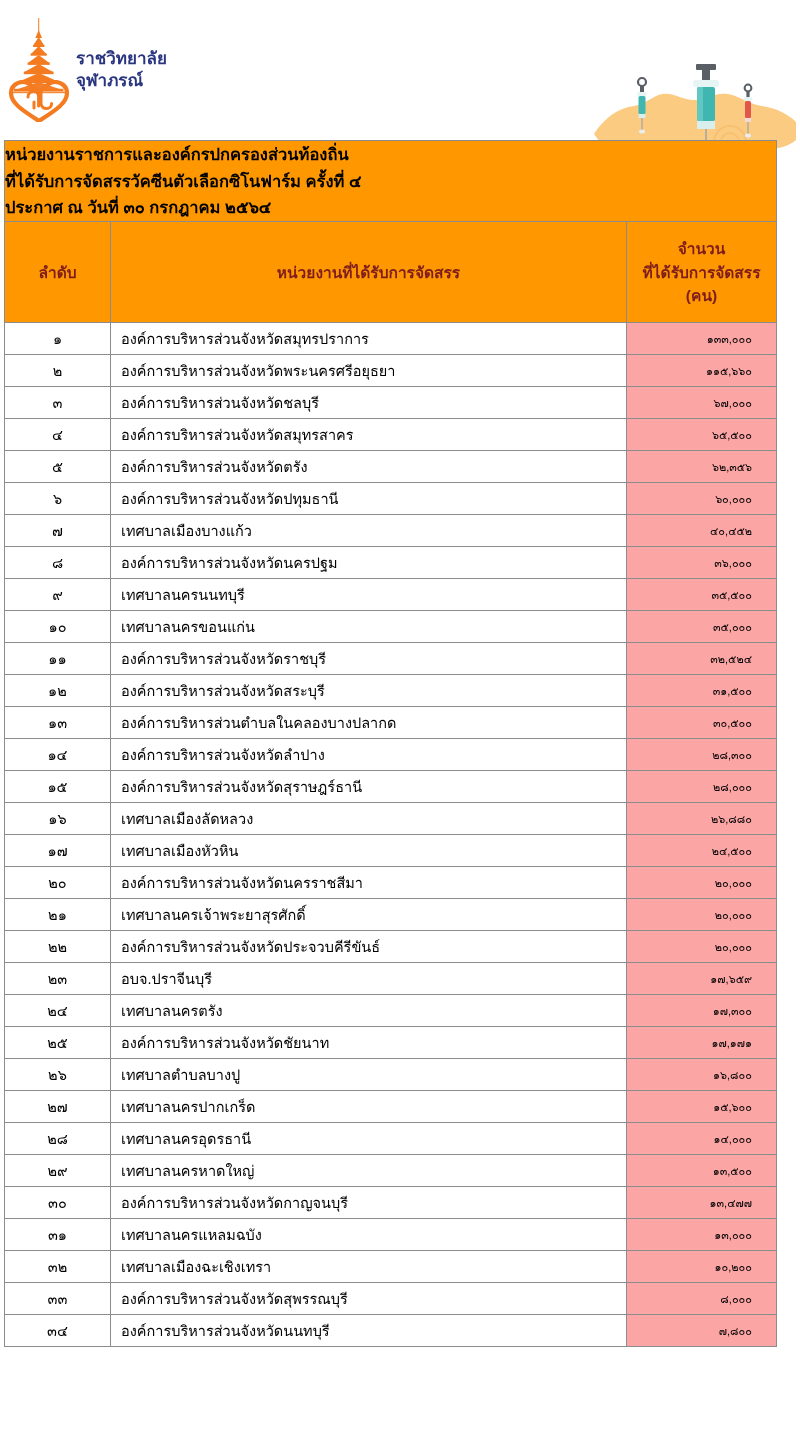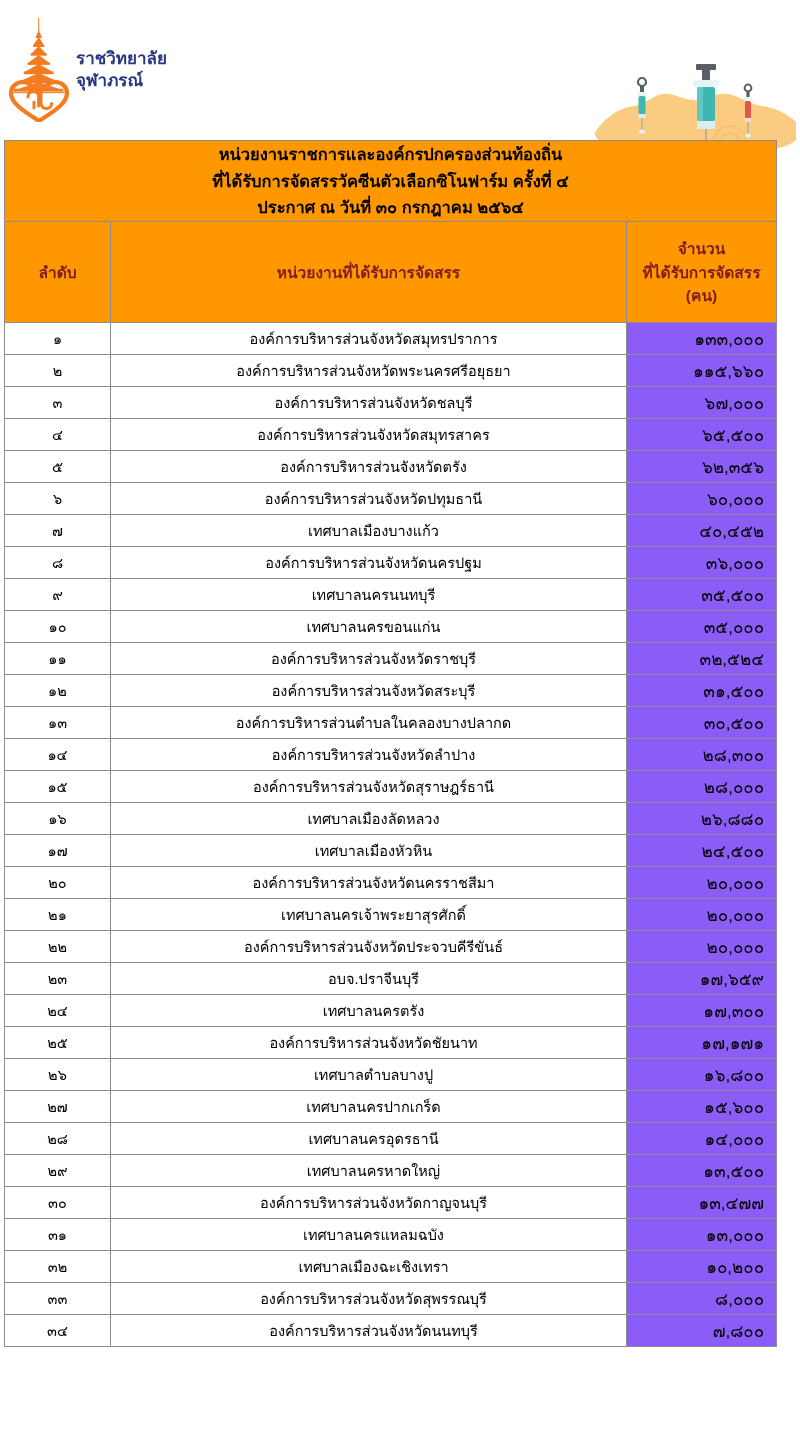--- a/index.html
+++ b/index.html
@@ -64,21 +64,20 @@
     table-layout: fixed;
   }
   .doc-table td, .doc-table th {
     border: 1px solid #8c8c8c;
     padding: 0;
     vertical-align: middle;
   }
 
   .title-cell {
     background: #FF9800;
-    text-align: center;
     padding: 9px 6px 11px 6px;
     border: 1px solid #8c8c8c;
   }
   .title-cell .line {
     color: #000000;
     font-weight: bold;
     font-size: 16.5px;
     line-height: 1.62;
     white-space: nowrap;
   }
@@ -93,30 +92,30 @@
     line-height: 1.5;
   }
   .col-head .sub { display: block; }
 
   td.c-no {
     text-align: center;
     font-size: 14.5px;
     background: #ffffff;
   }
   td.c-org {
-    text-align: center;
+    text-align: left;
     font-size: 14.5px;
     padding-left: 10px;
     background: #ffffff;
   }
   td.c-amt {
     text-align: right;
-    font-size: 17px;
-    padding-right: 12px;
-    background: #8b5cf6;
+    font-size: 11px;
+    padding-right: 24px;
+    background: #fca5a5;
   }
   .doc-table tbody tr { height: 32px; }
 
   .w-no  { width: 106px; }
   .w-org { width: 516px; }
   .w-amt { width: 150px; }
 </style>
 </head>
 <body>
 

